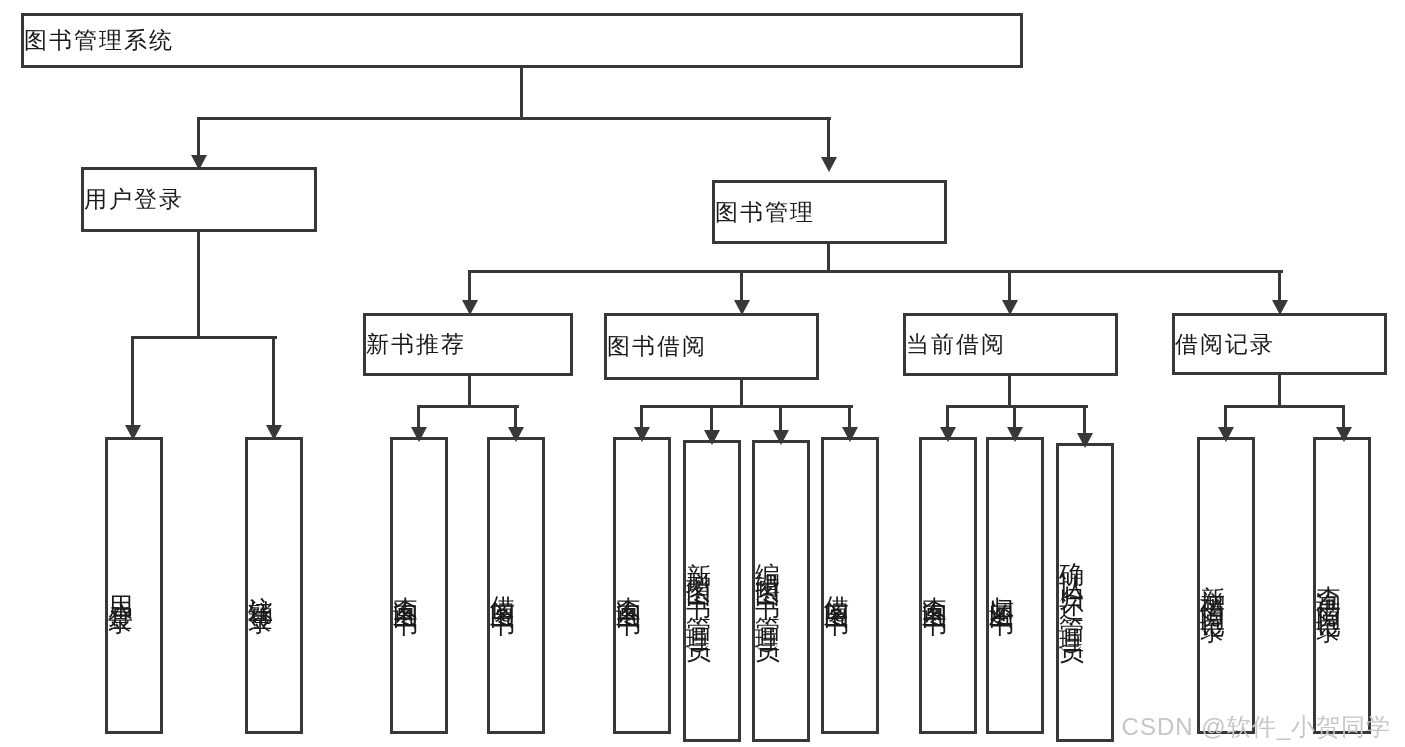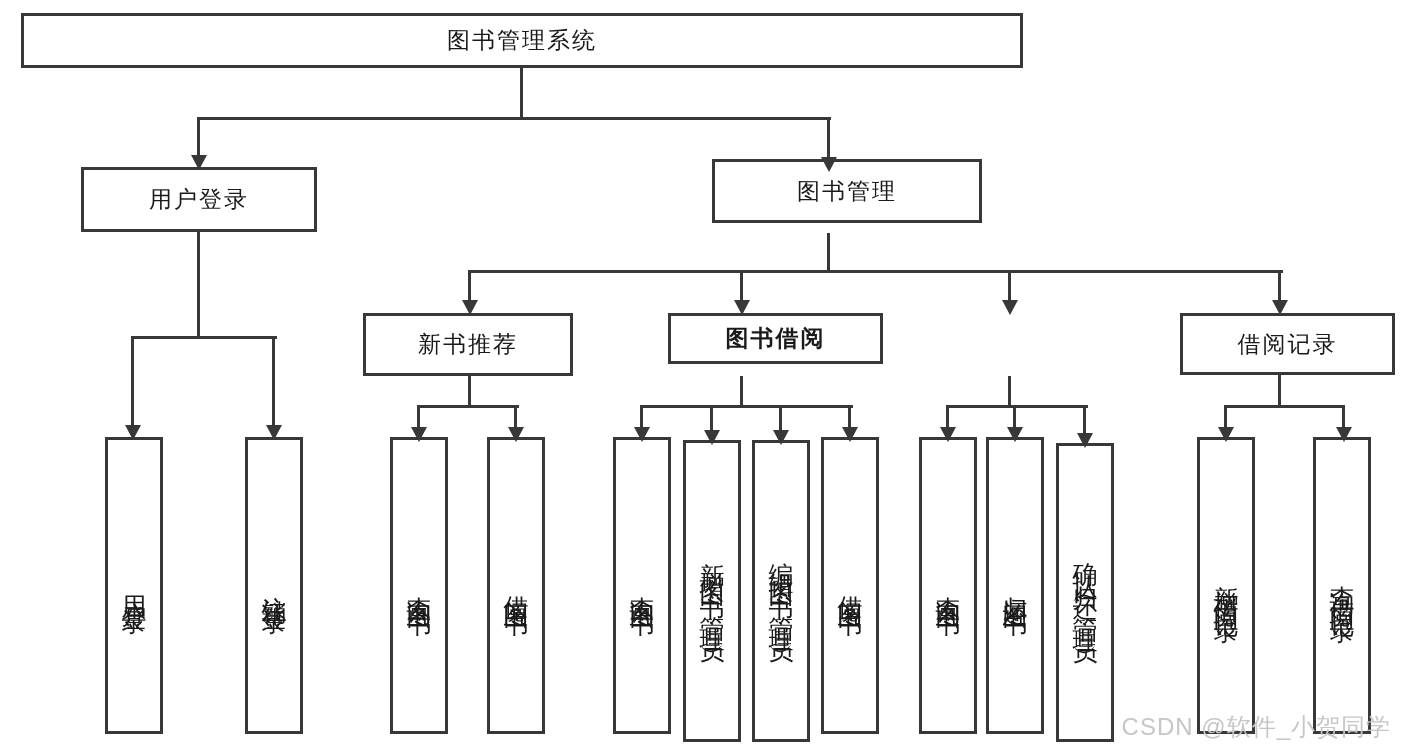--- a/index.html
+++ b/index.html
@@ -10,21 +10,20 @@
     background: var(--background, #fff);
     font-family: "Liberation Sans", sans-serif;
     overflow: hidden;
   }
   .node {
     position: absolute;
     background: #ffffff;
     border: 3px solid var(--box-border, #383838);
     display: flex;
     align-items: center;
-    justify-content: center;
     z-index: 2;
     box-sizing: border-box;
   }
   .node .lbl {
     color: var(--text, #1a1a1a);
     font-size: 23px;
     letter-spacing: 2px;
     white-space: nowrap;
   }
   .leaf .lbl {
@@ -128,31 +127,34 @@
   <div class="arrow" style="left:1218px;top:427px;"></div>
   <div class="arrow" style="left:1336px;top:427px;"></div>
 
   <div class="node" style="left:21px;top:13px;width:1002px;height:55px;">
     <span class="lbl">图书管理系统</span>
   </div>
 
   <div class="node" style="left:81px;top:167px;width:236px;height:65px;">
     <span class="lbl">用户登录</span>
   </div>
-  <div class="node" style="left:712px;top:159px;width:270px;height:64px;">
+  <div class="node" style="left:712px;top:180px;width:235px;height:64px;">
     <span class="lbl">图书管理</span>
   </div>
 
   <div class="node" style="left:363px;top:313px;width:210px;height:63px;">
     <span class="lbl">新书推荐</span>
   </div>
-  <div class="node" style="left:668px;top:313px;width:215px;height:51px;font-weight:bold;">
+  <div class="node" style="left:604px;top:313px;width:215px;height:67px;">
     <span class="lbl">图书借阅</span>
   </div>
-  <div class="node" style="left:1172px;top:313px;width:215px;height:62px;margin-left:8px;">
+  <div class="node" style="left:903px;top:313px;width:215px;height:63px;">
+    <span class="lbl">当前借阅</span>
+  </div>
+  <div class="node" style="left:1172px;top:313px;width:215px;height:62px;">
     <span class="lbl">借阅记录</span>
   </div>
 
   <div class="node leaf" style="left:105px;top:437px;width:58px;height:297px;">
     <span class="lbl">用户登录</span>
   </div>
   <div class="node leaf" style="left:245px;top:437px;width:58px;height:297px;">
     <span class="lbl">注销登录</span>
   </div>
 

